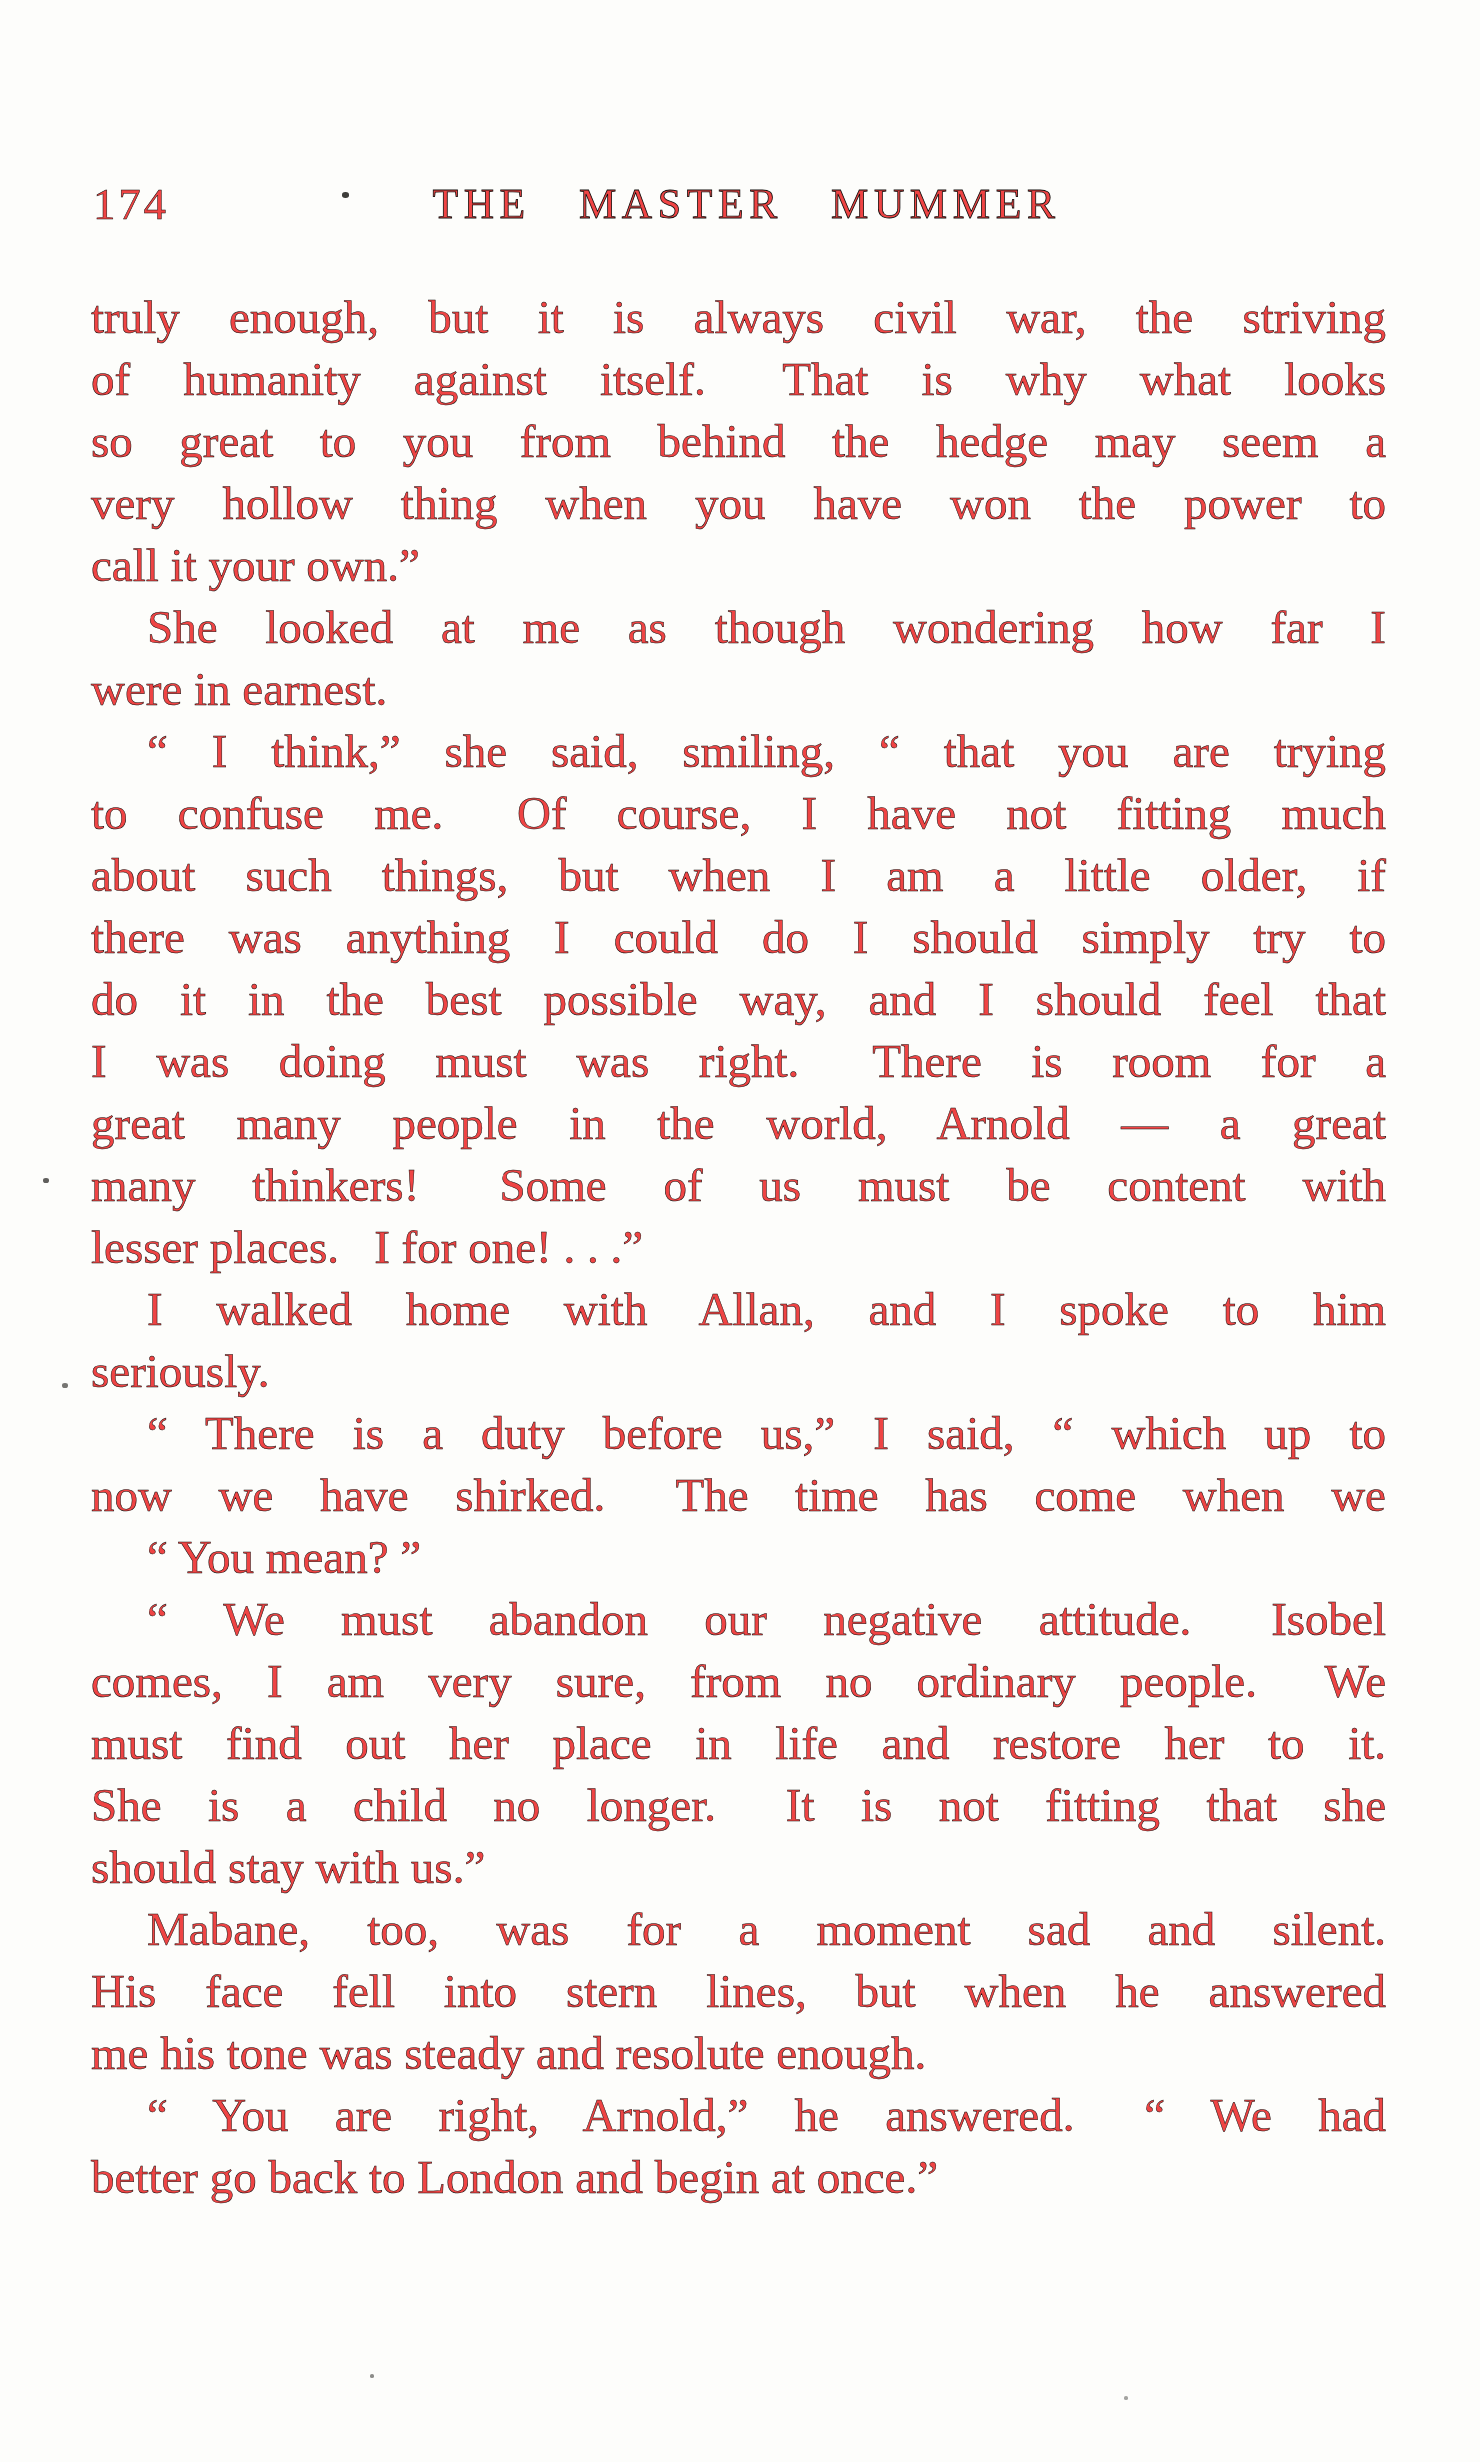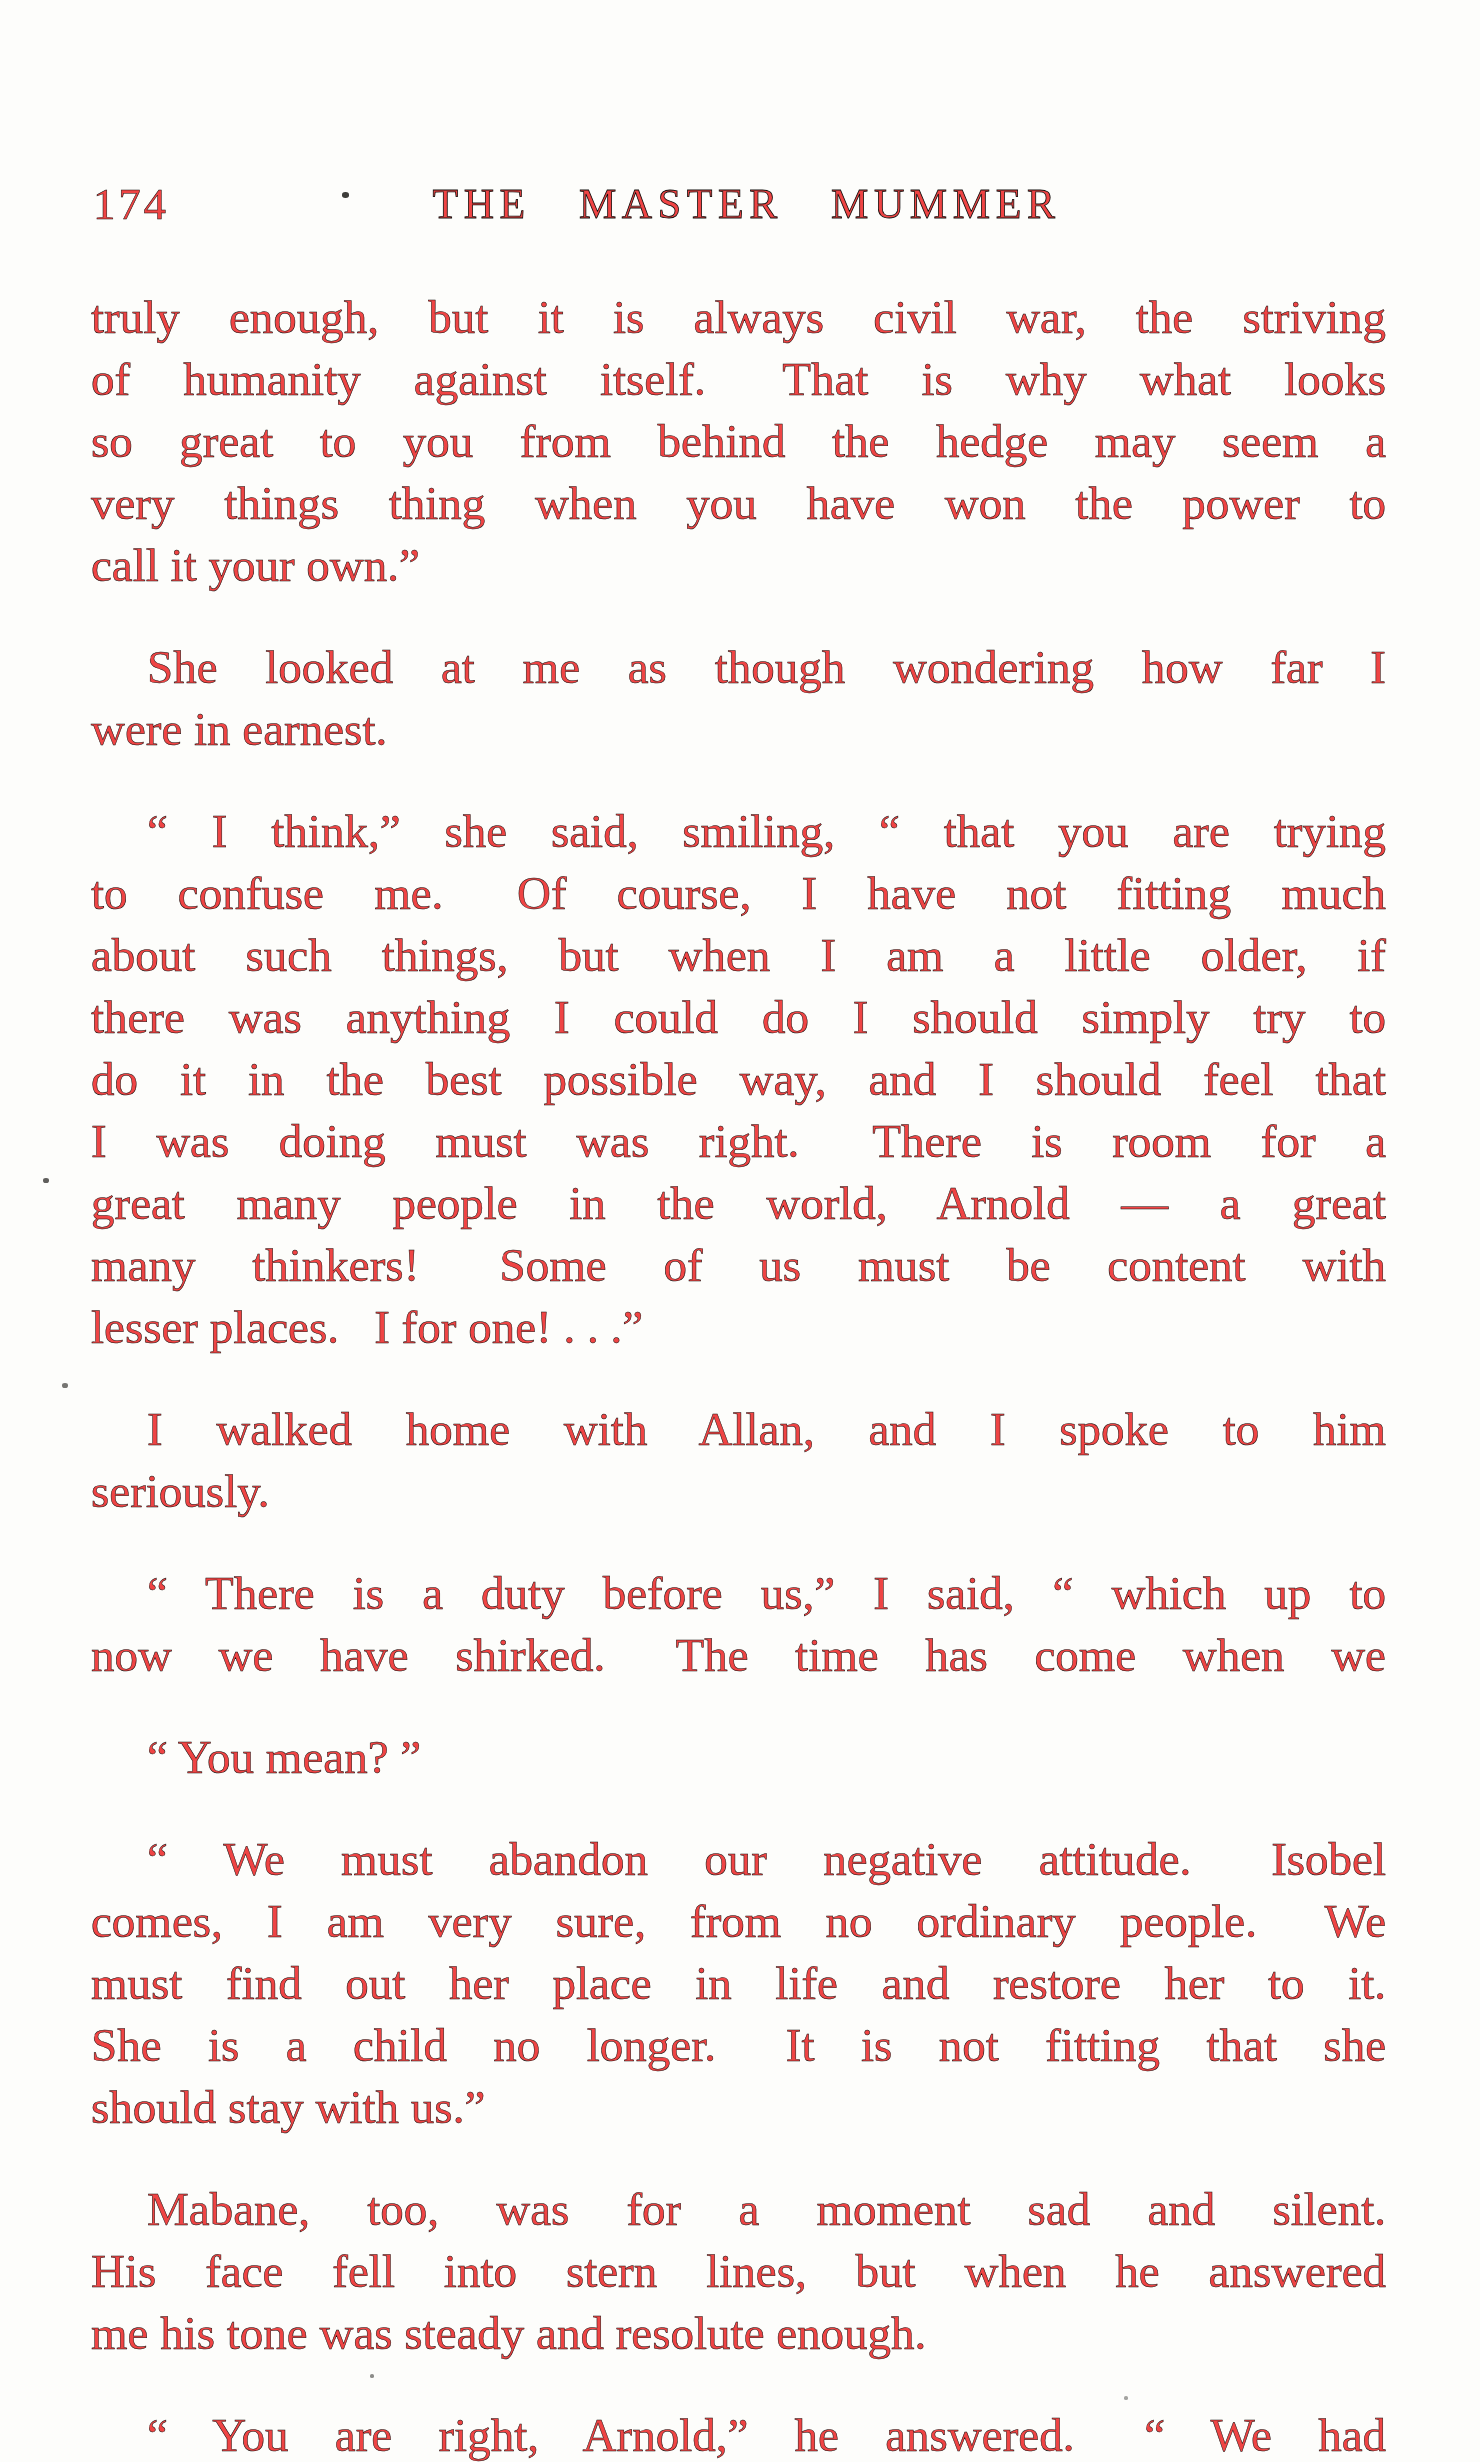--- a/index.html
+++ b/index.html
@@ -44,21 +44,21 @@
     width: 1295px;
     font-size: 47px;
     line-height: 62px;
   }
   .line { text-align: left; }
   .line.j {
     text-align: justify;
     text-align-last: justify;
     -moz-text-align-last: justify;
   }
-  .line.ind { text-indent: 56px; margin-top: 40px; }
+  .line.ind { text-indent: 56px; }
   .speck {
     position: absolute;
     background: #1c1b18;
     border-radius: 50%;
   }
   .speck.s1 { left: 342px; top: 192px; width: 6.5px;  height: 5.6px; opacity: .85; }
   .speck.s2 { left: 43px;  top: 1178px; width: 5.6px; height: 4.7px; opacity: .7; }
   .speck.s3 { left: 62px;  top: 1383px; width: 5.6px; height: 4.7px; opacity: .6; }
   .speck.s4 { left: 370px; top: 2374px; width: 3.7px; height: 3.7px; opacity: .5; }
   .speck.s5 { left: 1124px;top: 2396px; width: 3.7px; height: 3.7px; opacity: .4; }
@@ -69,21 +69,21 @@
 <div class="page">
   <div class="header">
     <div class="pagenum">174</div>
     <div class="title">THE MASTER MUMMER</div>
   </div>
 
   <div class="text">
       <div class="line j">truly enough, but it is always civil war, the striving</div>
       <div class="line j">of humanity against itself.  That is why what looks</div>
       <div class="line j">so great to you from behind the hedge may seem a</div>
-      <div class="line j">very things thing when you have won the power to</div>
+      <div class="line j">very hollow thing when you have won the power to</div>
       <div class="line">call it your own.”</div>
       <div class="line j ind">She looked at me as though wondering how far I</div>
       <div class="line">were in earnest.</div>
       <div class="line j ind">“ I think,” she said, smiling, “ that you are trying</div>
       <div class="line j">to confuse me.  Of course, I have not fitting much</div>
       <div class="line j">about such things, but when I am a little older, if</div>
       <div class="line j">there was anything I could do I should simply try to</div>
       <div class="line j">do it in the best possible way, and I should feel that</div>
       <div class="line j">I was doing must was right.  There is room for a</div>
       <div class="line j">great many people in the world, Arnold — a great</div>

